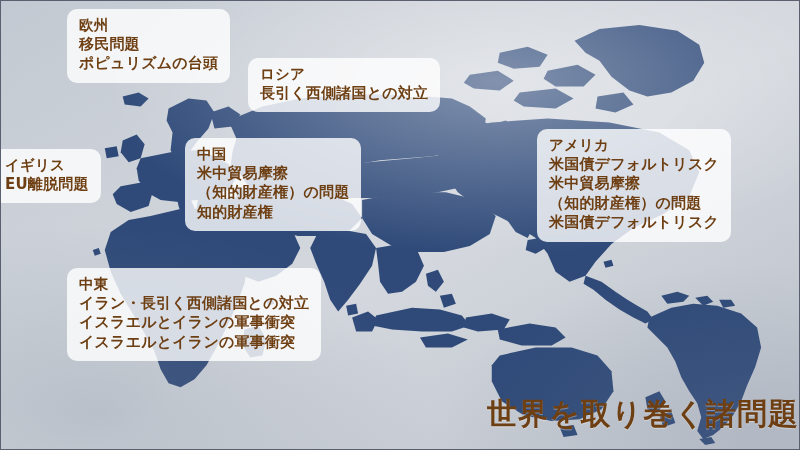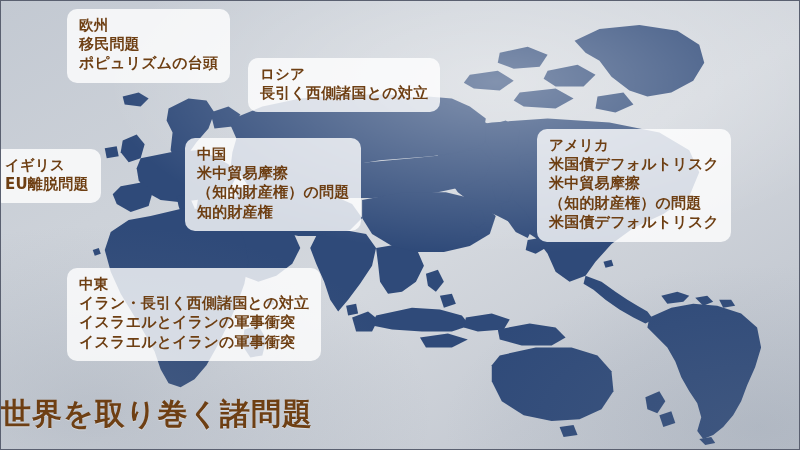--- a/index.html
+++ b/index.html
@@ -73,21 +73,21 @@
   #callout-china       { left: 184px; top: 137px; }
   #callout-america     { left: 536px; top: 128px; }
   #callout-middle-east { left: 66px;  top: 267px; }
 
   #slide-title {
     position: absolute;
     z-index: 6;
     left: 0;
     right: 0;
     bottom: 14px;
-    text-align: left;
+    text-align: right;
     color: #6e3f13;
     font-size: 30px;
     font-weight: 700;
     letter-spacing: 1px;
     text-shadow: 0 1px 0 rgba(255,255,255,0.35);
   }
 </style>
 </head>
 <body>
 

